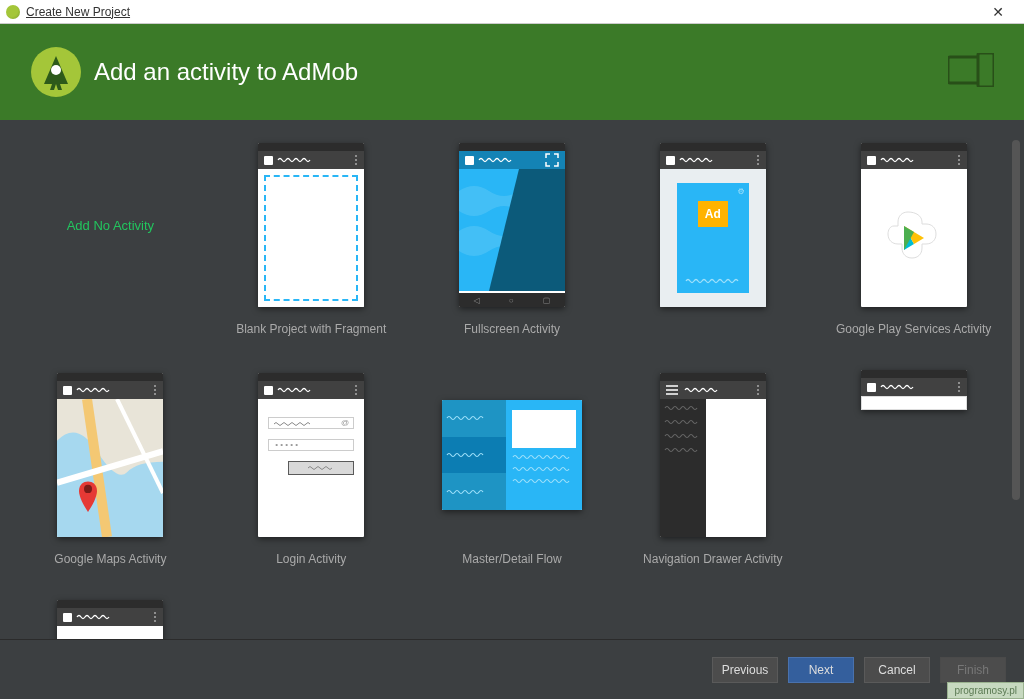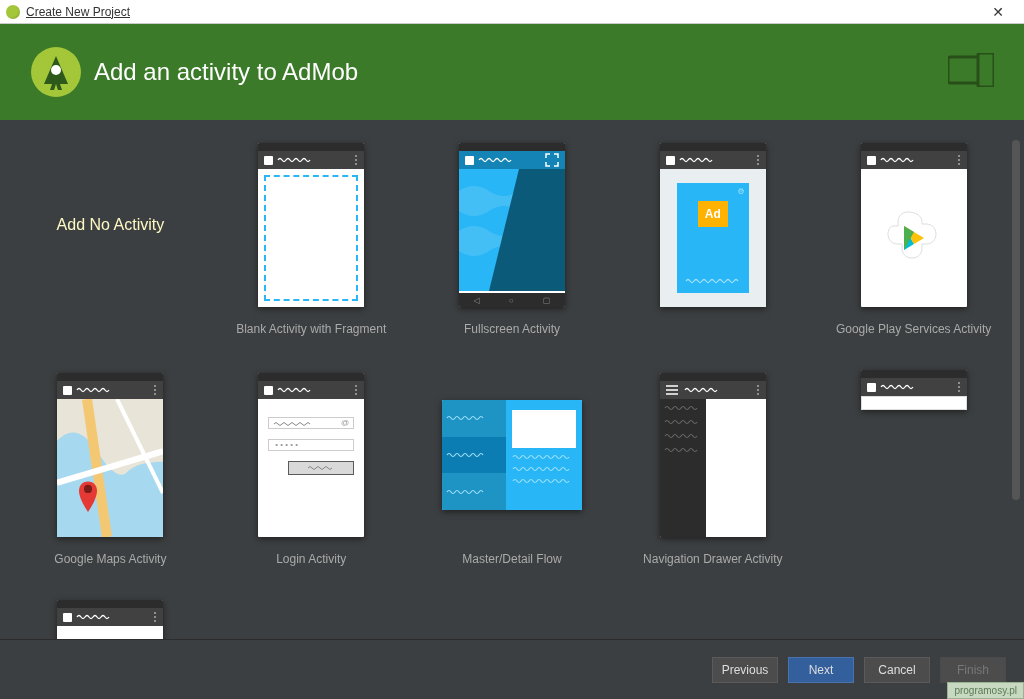--- a/index.html
+++ b/index.html
@@ -18,21 +18,21 @@
 .header-title { color: #fff; font-size: 24px; font-weight: 300; margin-left: 12px; flex: 1; }
 .device-icon { color: #284f18; }
 .device-icon svg { width: 46px; height: 34px; }
 
 
 .content { position: absolute; top: 120px; bottom: 60px; left: 0; right: 0; padding: 20px 18px 10px 18px; overflow: hidden; }
 .grid { display: grid; grid-template-columns: repeat(5, 1fr); gap: 28px 16px; }
 .card { display: flex; flex-direction: column; align-items: center; cursor: pointer; }
 .thumb { width: 170px; height: 170px; background: transparent; display: flex; align-items: center; justify-content: center; position: relative; }
 .card.no-activity .thumb { height: 170px; }
-.card.no-activity .thumb-label { font-size: 16px; color: #fef9c3; }
+.card.no-activity .thumb-label { font-size: 13px; color: #22c55e; }
 .card.selected .thumb { border: 1px solid #1e1e1e; box-shadow: 0 0 0 1px rgba(0,0,0,.5); width: 190px; height: 186px; }
 .card-label { font-size: 12px; color: #aaa; text-align: center; margin-top: 6px; height: 26px; display:flex; align-items:center; justify-content:center; }
 .card.selected .card-label { background: #4a6ea9; color: #fff; width: 190px; margin-top: 0; }
 
 
 .phone { width: 106px; height: 164px; background: #fff; border-radius: 1px; box-shadow: 0 2px 6px rgba(0,0,0,.5); display: flex; flex-direction: column; overflow: hidden; }
 .phone .status { height: 8px; background: #2c2c2c; }
 .phone .appbar { height: 18px; background: #414141; display: flex; align-items: center; padding: 0 6px; }
 .phone .appbar .app-icon { width: 9px; height: 9px; background:#fff; border-radius:1px; margin-right:4px; }
 .phone .appbar .dots { width: 4px; display:flex; flex-direction:column; gap:2px; align-items:center; }
@@ -155,21 +155,21 @@
                 <span></span>
                 <span></span>
                 <span></span>
               </div>
           </div>
           <div class="screen">
               <div class="dashed-inner"></div>
             </div>
         </div>
       </div>
-      <div class="card-label">Blank Activity with Fragment</div>
+      <div class="card-label">Blank Project with Fragment</div>
     </div>
 
     <div class="card">
       <div class="thumb">
         <div class="phone">
           <div class="status"></div>
           <div class="appbar" style="background:#1483b5">
             <div class="app-icon"></div>
             <svg class="squig-svg squig-white" width="34" height="8">
                 <path d="M1 4 Q3 1 5 4 T9 4 T13 4 T17 4 T21 4 T25 4 T29 4 T33 4" fill="none" stroke-width="1.3"></path>

